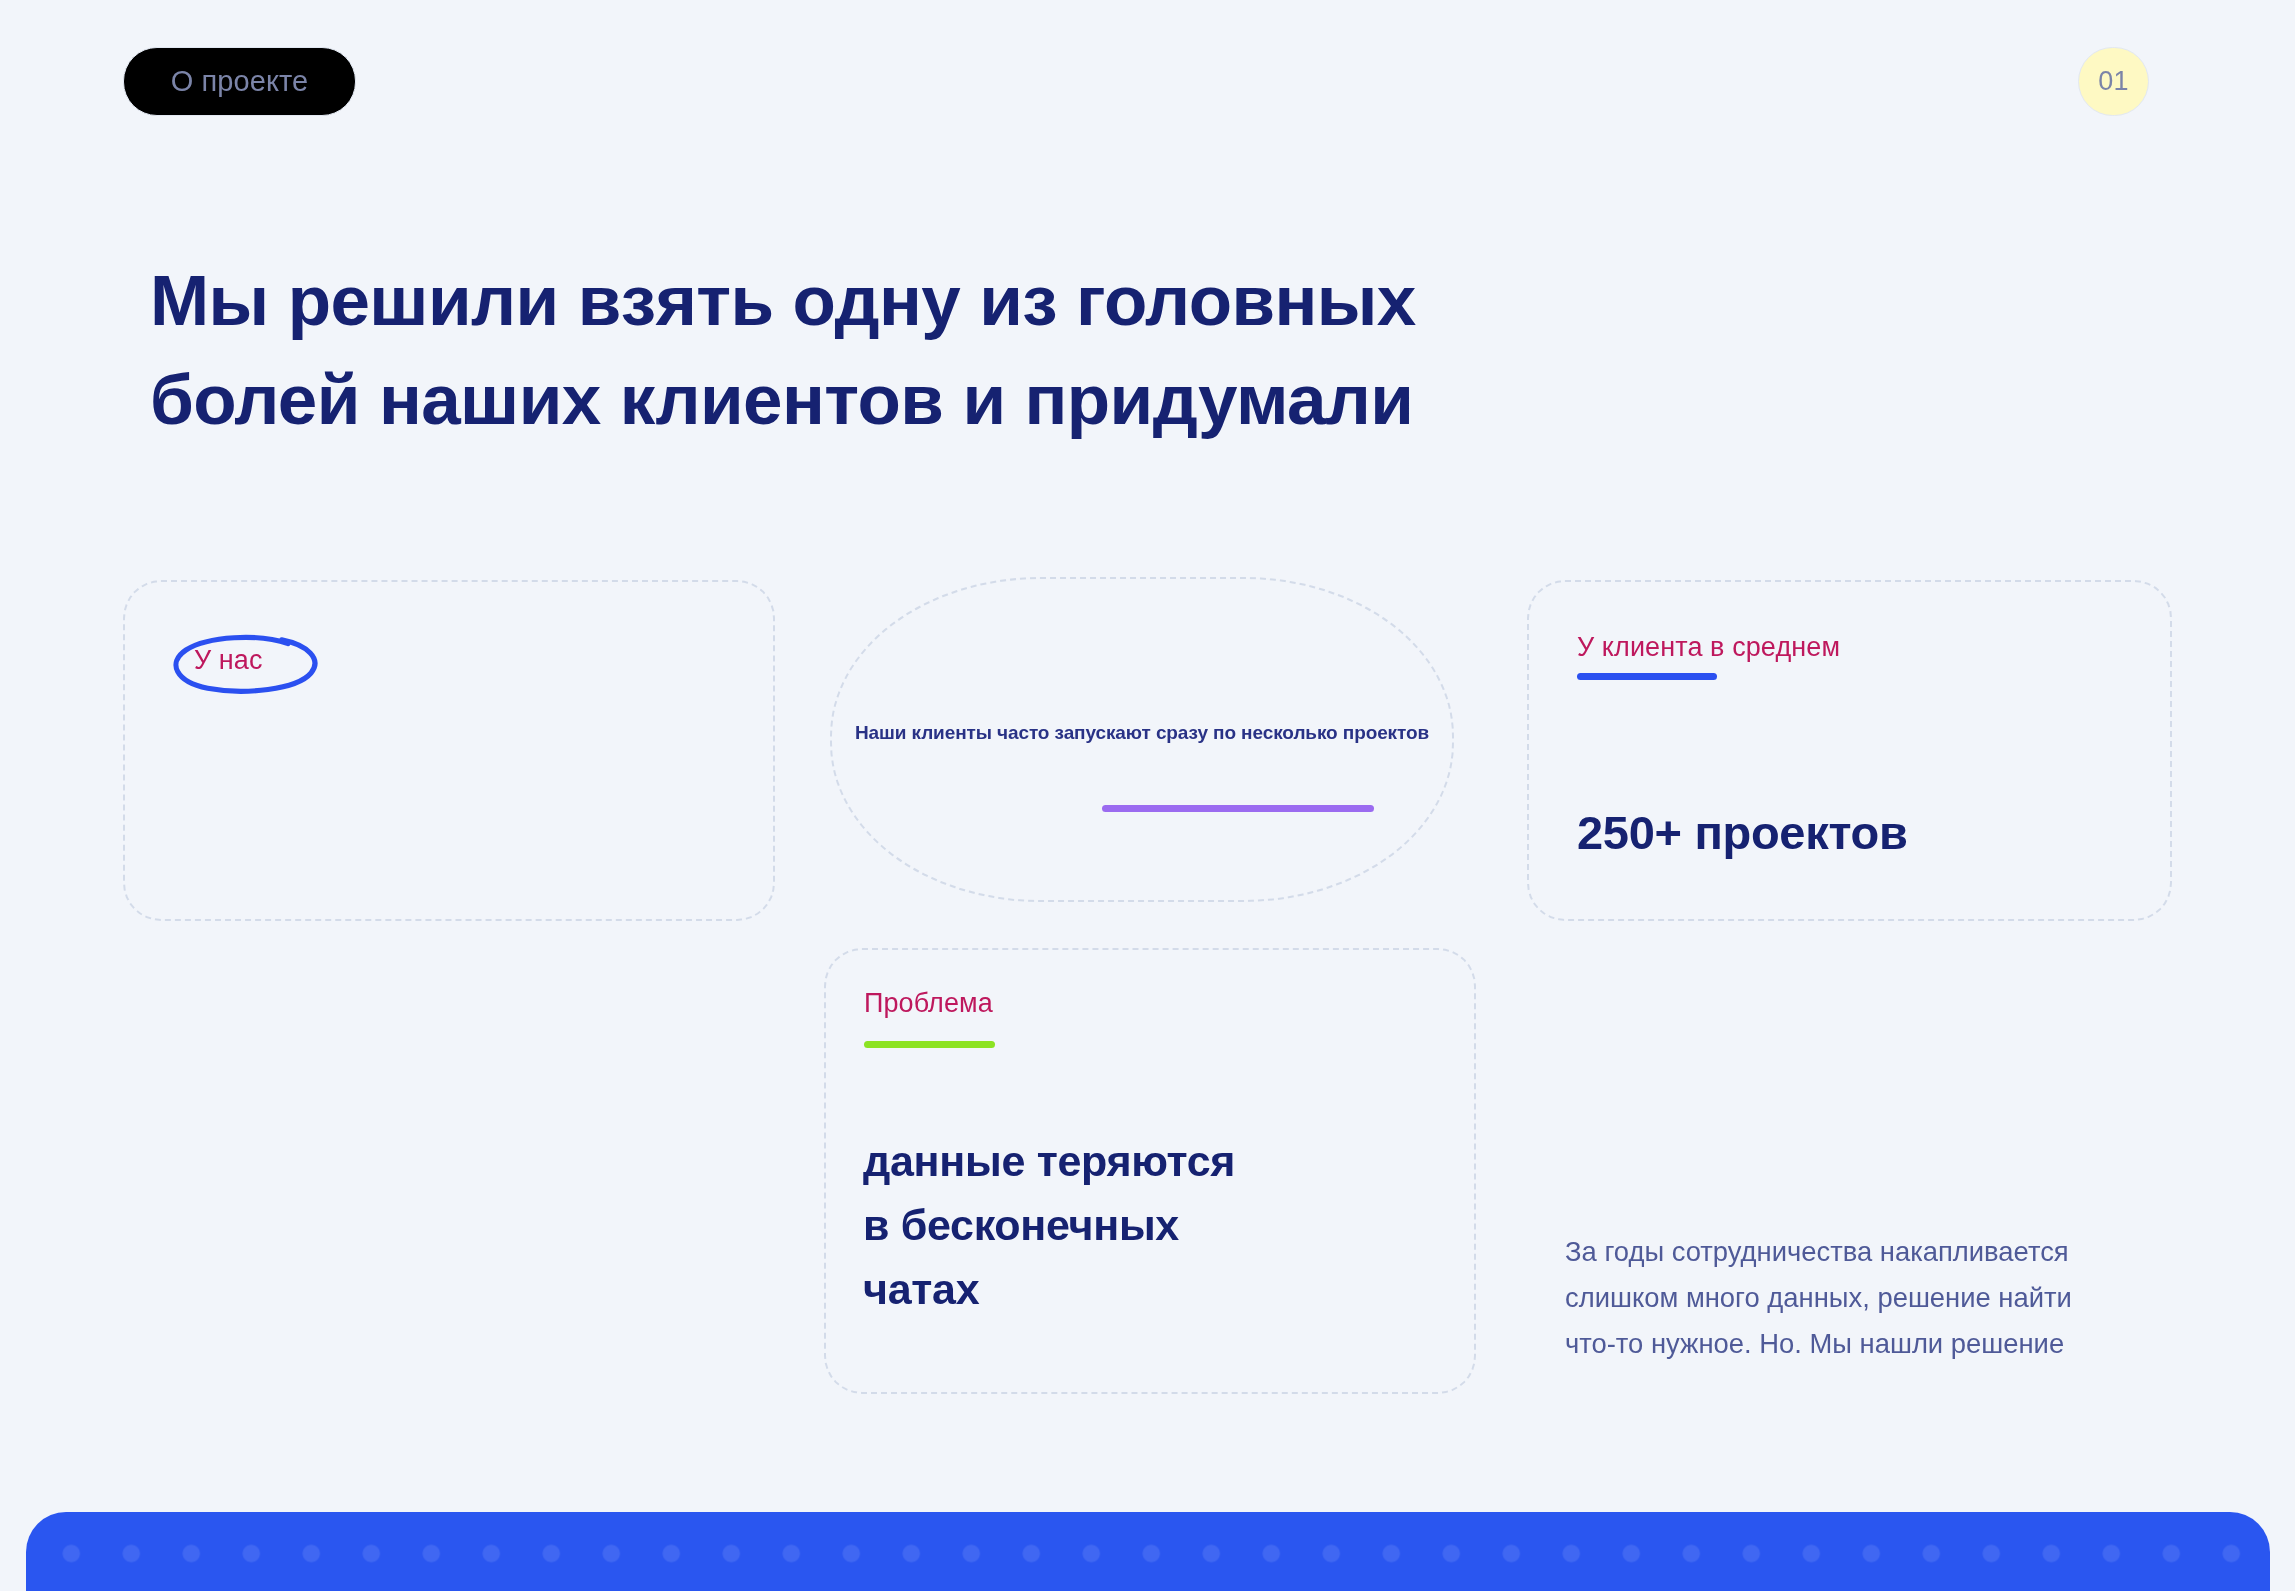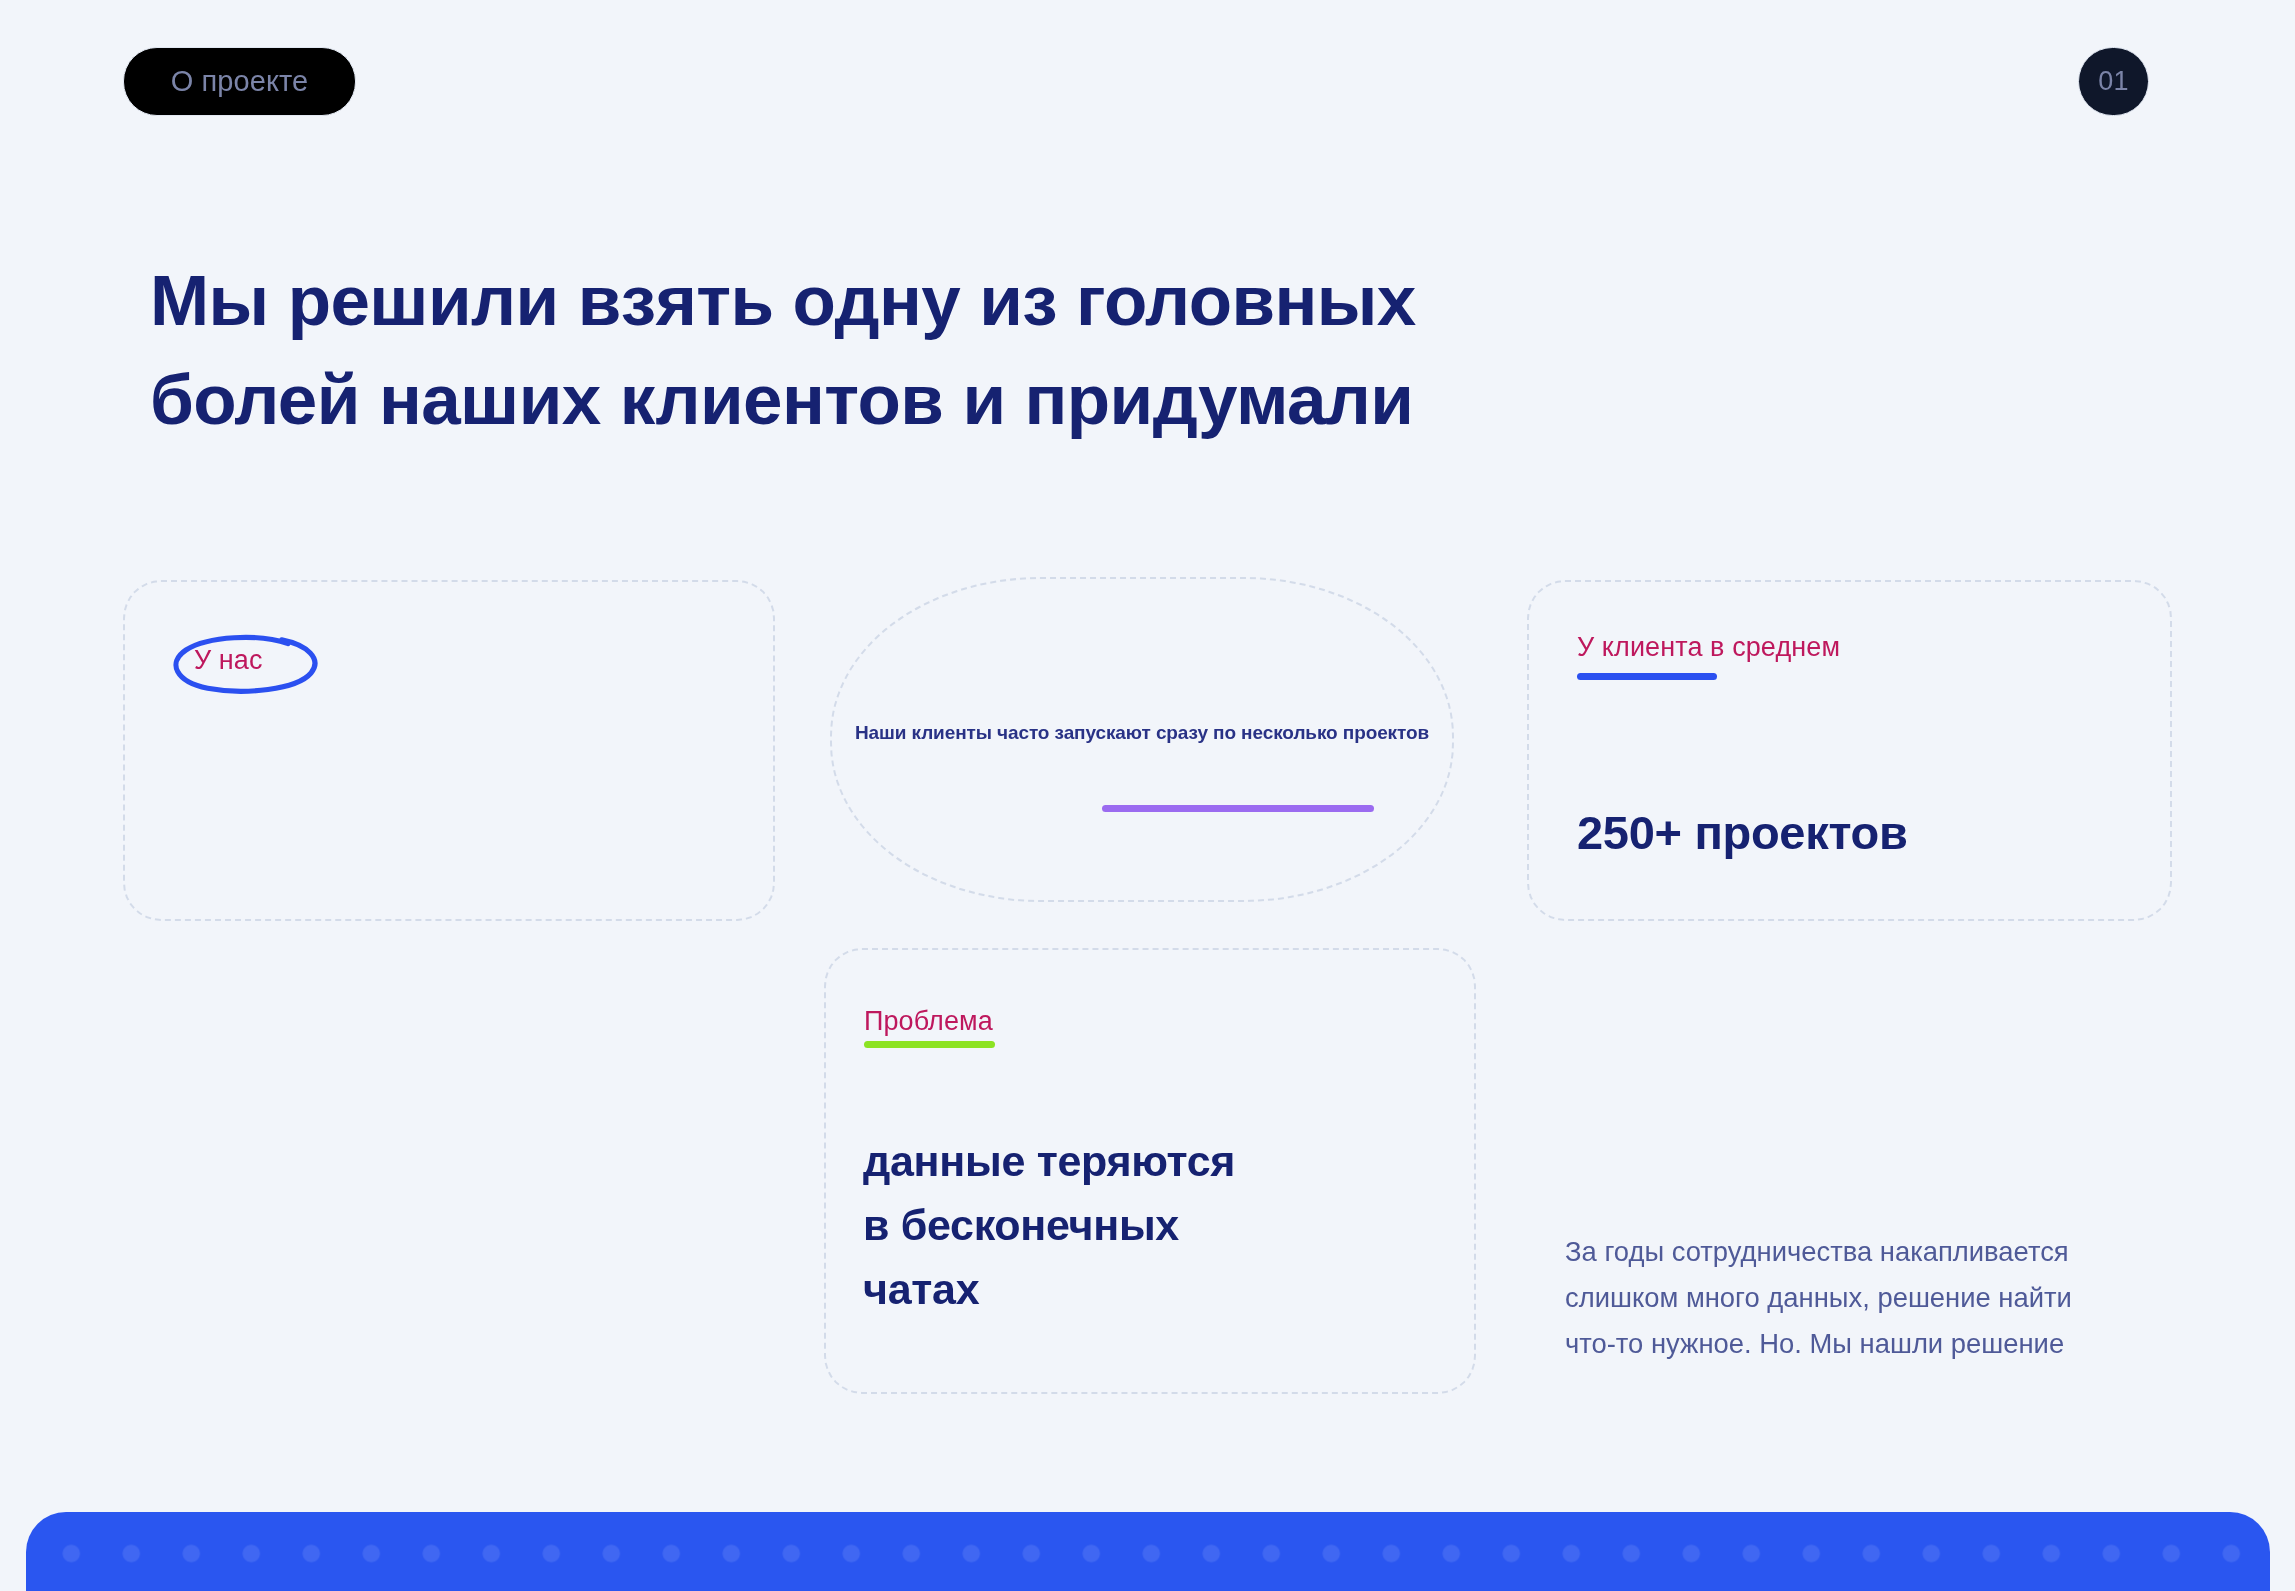--- a/index.html
+++ b/index.html
@@ -43,21 +43,21 @@
   }
 
   .badge-page {
     position: absolute;
     left: 2078px;
     top: 47px;
     width: 71px;
     height: 69px;
     border: 1.9px solid #e2e8f2;
     border-radius: 36px;
-    background: #0f172a;
+    background: #fef9c3;
     box-sizing: border-box;
     display: flex;
     align-items: center;
     justify-content: center;
   }
   .badge-page span {
     font-size: 27px;
     color: #7b84a8;
     letter-spacing: 0.3px;
   }
@@ -175,21 +175,21 @@
     letter-spacing: -0.1px;
   }
   .oval-uline {
     left: 270px;
     top: 226px;
     width: 272px;
     background: #9b6bf0;
   }
 
   
-  .prob-label { left: 38px; top: 56px; }
+  .prob-label { left: 38px; top: 38px; }
   .prob-uline { left: 38px; top: 91px; width: 131px; background: #8ce323; }
   .prob-title {
     position: absolute;
     left: 37px;
     top: 179px;
     width: 574px;
     font-size: 43px;
     line-height: 64px;
     font-weight: bold;
     color: #162271;

